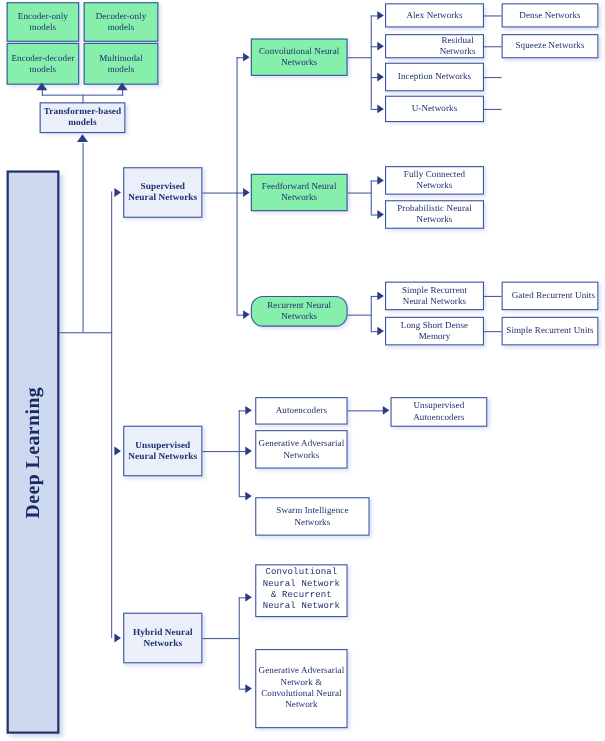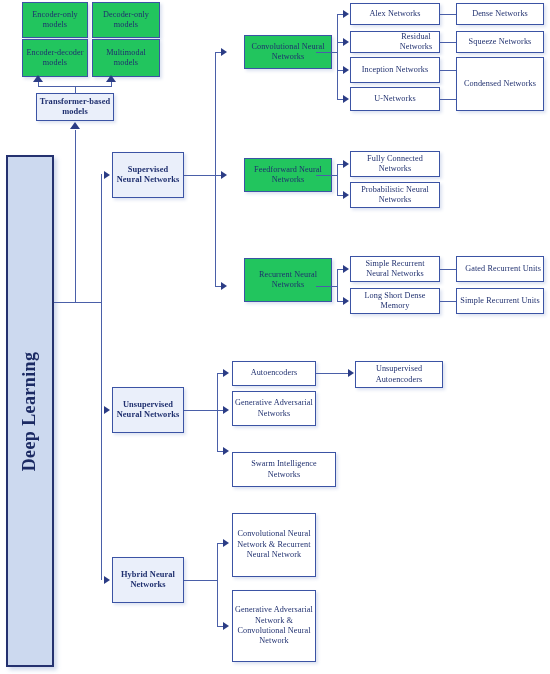--- a/index.html
+++ b/index.html
@@ -26,21 +26,21 @@
     align-items:center;
     justify-content:center;
     text-align:center;
     font-size:8.2px;
     line-height:10.4px;
     letter-spacing:.1px;
     padding:1px 2px;
     box-shadow:2px 2px 3px rgba(140,160,210,.30);
   }
   .node span{display:block;width:100%;}
-  .node.tinted{background:#22c55e;margin-left:16px;}
+  .node.tinted{background:#86efac;}
   .node.major{
     background:#eaeffa;
     border:1px solid #3b53a4;
     font-weight:bold;
     font-size:8.4px;
   }
   
   .root-box{
     position:absolute;
     box-sizing:border-box;
@@ -140,21 +140,21 @@
   </div>
   <div class="ln h" style="left:215px;top:52px;width:9px;"></div>
   <div class="arr right" style="left:221px;top:48px;"></div>
 
   <div class="node tinted" style="left:228px;top:158px;width:88px;height:34px;">
     <span>Feedforward Neural Networks</span>
   </div>
   <div class="ln h" style="left:215px;top:175px;width:9px;"></div>
   <div class="arr right" style="left:221px;top:171px;"></div>
 
-  <div class="node tinted" style="left:228px;top:258px;width:88px;height:44px;">
+  <div class="node tinted" style="left:228px;top:269px;width:88px;height:28px;border-radius:11px;">
     <span>Recurrent Neural Networks</span>
   </div>
   <div class="ln h" style="left:215px;top:286px;width:9px;"></div>
   <div class="arr right" style="left:221px;top:282px;"></div>
 
   <div class="ln h" style="left:316px;top:52px;width:22px;"></div>
   <div class="ln v" style="left:337px;top:14px;height:85px;"></div>
 
   <div class="node" style="left:350px;top:3px;width:90px;height:22px;">
     <span>Alex Networks</span>
@@ -183,23 +183,20 @@
   <div class="node" style="left:456px;top:3px;width:88px;height:22px;">
     <span>Dense Networks</span>
   </div>
   <div class="ln h" style="left:440px;top:14px;width:16px;"></div>
 
   <div class="node" style="left:456px;top:31px;width:88px;height:22px;">
     <span>Squeeze Networks</span>
   </div>
   <div class="ln h" style="left:440px;top:42px;width:16px;"></div>
 
-  <div class="node" style="left:456px;top:57px;width:88px;height:54px;">
-    <span>Condensed Networks</span>
-  </div>
   <div class="ln h" style="left:440px;top:70px;width:16px;"></div>
   <div class="ln h" style="left:440px;top:99px;width:16px;"></div>
 
   <div class="ln h" style="left:316px;top:175px;width:22px;"></div>
   <div class="ln v" style="left:337px;top:164px;height:31px;"></div>
 
   <div class="node" style="left:350px;top:151px;width:90px;height:26px;">
     <span>Fully Connected Networks</span>
   </div>
   <div class="ln h" style="left:337px;top:164px;width:9px;"></div>
@@ -259,21 +256,21 @@
 
   <div class="node" style="left:355px;top:361px;width:88px;height:27px;">
     <span>Unsupervised Autoencoders</span>
   </div>
   <div class="ln h" style="left:316px;top:373px;width:33px;"></div>
   <div class="arr right" style="left:348px;top:369px;"></div>
 
   <div class="ln h" style="left:184px;top:580px;width:34px;"></div>
   <div class="ln v" style="left:217px;top:543px;height:83px;"></div>
 
-  <div class="node" style="left:232px;top:513px;width:84px;height:64px;">
+  <div class="node" style="left:232px;top:513px;width:84px;height:48px;font-family:Liberation Mono, monospace;">
     <span>Convolutional Neural Network &amp; Recurrent Neural Network</span>
   </div>
   <div class="ln h" style="left:217px;top:543px;width:9px;"></div>
   <div class="arr right" style="left:223px;top:539px;"></div>
 
   <div class="node" style="left:232px;top:590px;width:84px;height:72px;">
     <span>Generative Adversarial Network &amp; Convolutional Neural Network</span>
   </div>
   <div class="ln h" style="left:217px;top:626px;width:9px;"></div>
   <div class="arr right" style="left:223px;top:622px;"></div>

